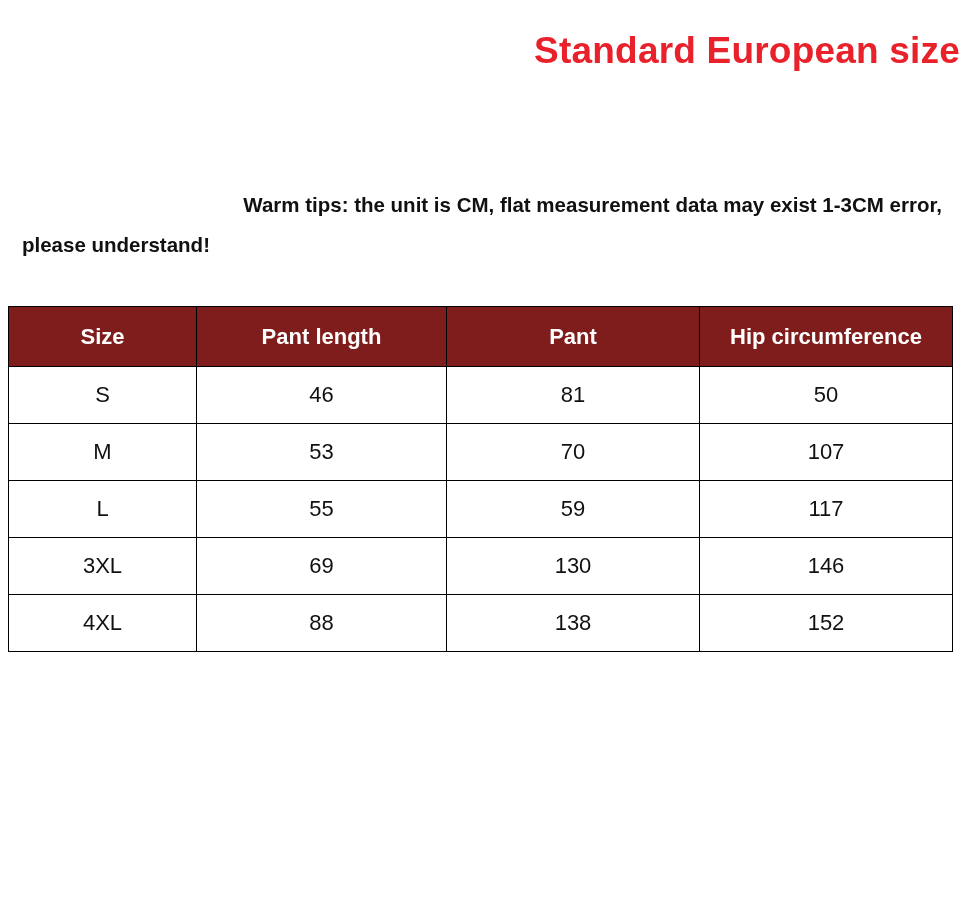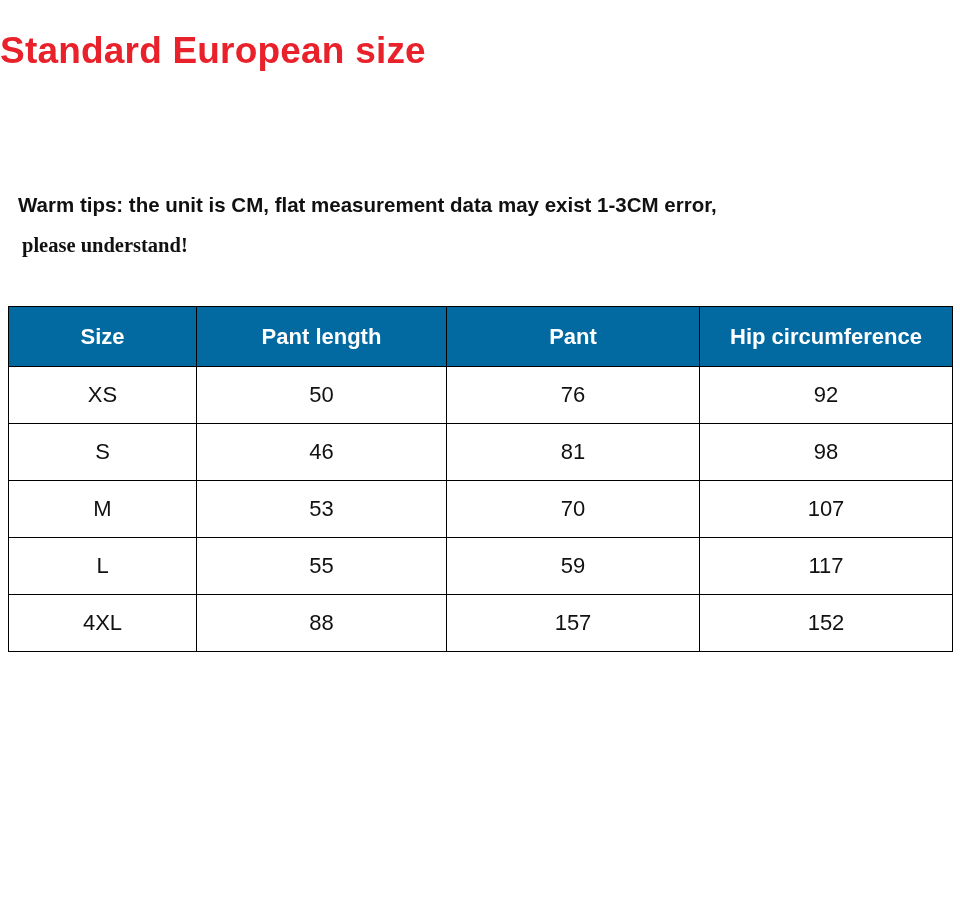--- a/index.html
+++ b/index.html
@@ -14,63 +14,63 @@
     color: #111111;
     overflow: hidden;
   }
   .page {
     position: relative;
     width: 960px;
     height: 908px;
     box-sizing: border-box;
   }
   .title {
-    text-align: left;
+    text-align: right;
     color: #e8212b;
     font-size: 37px;
     font-weight: bold;
     letter-spacing: 0.2px;
     margin: 0;
     padding-top: 29px;
     line-height: 1.2;
   }
   .tips {
     margin: 0;
     padding: 0 18px;
     font-size: 20.5px;
     font-weight: bold;
     color: #111111;
     line-height: 1.0;
   }
   .tips-line1 {
     padding-top: 122px;
+    text-align: right;
   }
   .tips-line2 {
     padding-top: 19px;
     padding-left: 22px;
-    font-family: Liberation Serif, serif;
   }
   table.size-table {
     border-collapse: collapse;
     width: 944px;
     margin: 51px 0 0 8px;
     table-layout: fixed;
   }
   table.size-table th,
   table.size-table td {
     border: 1px solid #000000;
     height: 54px;
     font-size: 22px;
     text-align: center;
     vertical-align: middle;
     font-weight: normal;
     color: #111111;
   }
   table.size-table thead th {
-    background: #0369a1;
+    background: #7f1d1d;
     color: #ffffff;
     font-weight: bold;
     font-size: 22px;
     height: 57px;
     border-color: #000000;
   }
   table.size-table col.c-size { width: 188px; }
   table.size-table col.c-len  { width: 250px; }
   table.size-table col.c-waist{ width: 253px; }
   table.size-table col.c-hip  { width: 253px; }
@@ -102,45 +102,45 @@
     <thead>
       <tr>
         <th>Size</th>
         <th>Pant length</th>
         <th>Pant</th>
         <th>Hip circumference</th>
       </tr>
     </thead>
     <tbody>
       <tr>
-        <td class="sizecell">XS</td>
-        <td class="val">50</td>
-        <td class="val">76</td>
-        <td class="val">92</td>
-      </tr>
-      <tr>
         <td class="sizecell">S</td>
         <td class="val">46</td>
         <td class="val">81</td>
-        <td class="val">98</td>
+        <td class="val">50</td>
       </tr>
       <tr>
         <td class="sizecell">M</td>
         <td class="val">53</td>
         <td class="val">70</td>
         <td class="val">107</td>
       </tr>
       <tr>
         <td class="sizecell">L</td>
         <td class="val">55</td>
         <td class="val">59</td>
         <td class="val">117</td>
       </tr>
       <tr>
+        <td class="sizecell">3XL</td>
+        <td class="val">69</td>
+        <td class="val">130</td>
+        <td class="val">146</td>
+      </tr>
+      <tr>
         <td class="sizecell">4XL</td>
         <td class="val">88</td>
-        <td class="val">157</td>
+        <td class="val">138</td>
         <td class="val">152</td>
       </tr>
     </tbody>
   </table>
 
 </div>
 
 </body></html>

